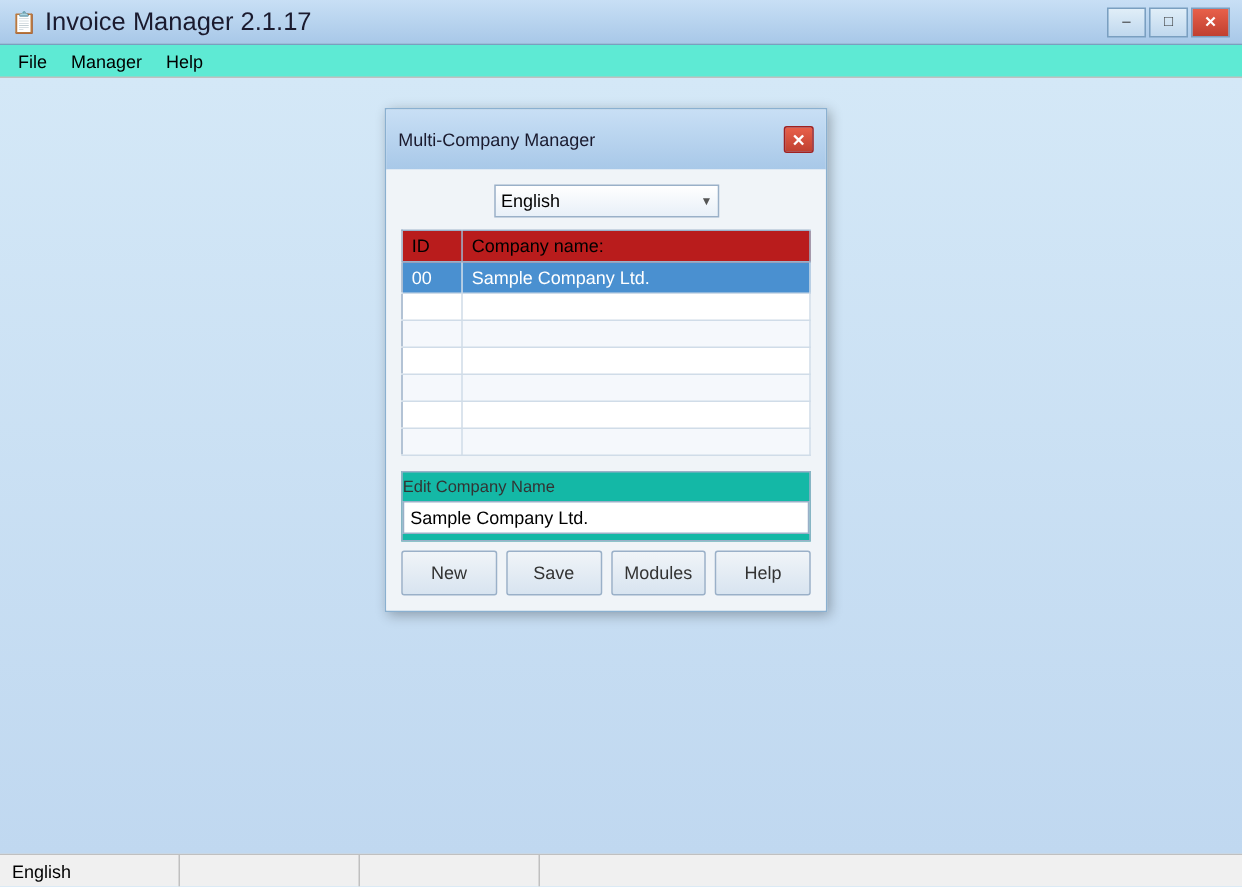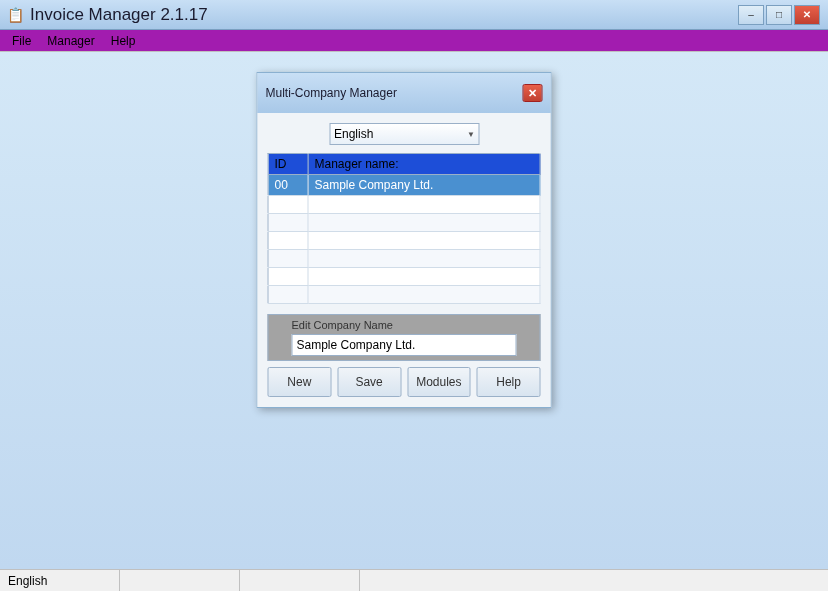--- a/index.html
+++ b/index.html
@@ -57,21 +57,21 @@
       color: #333;
     }
     .titlebar-btn.close-btn {
       background: linear-gradient(to bottom, #e8604a, #c04030);
       color: white;
       font-weight: bold;
     }
 
     
     .menubar {
-      background: #a21caf;
+      background: #5eead4;
       height: 22px;
       display: flex;
       align-items: center;
       padding: 0 4px;
       border-bottom: 1px solid #c0c0c0;
     }
     .menu-item {
       padding: 2px 8px;
       cursor: pointer;
       font-size: 12px;
@@ -190,21 +190,21 @@
     }
 
     .companies-table {
       width: 100%;
       border: 1px solid #9ab0c8;
       background: white;
       border-collapse: collapse;
       margin-bottom: 10px;
     }
     .companies-table th {
-      background: #1d4ed8;
+      background: #b91c1c;
       border-bottom: 1px solid #9ab0c8;
       border-right: 1px solid #9ab0c8;
       padding: 3px 6px;
       text-align: left;
       font-weight: normal;
       font-size: 12px;
       margin-left: 11px;
     }
     .companies-table td {
       border-bottom: 1px solid #d0dce8;
@@ -221,23 +221,23 @@
     .companies-table tr.empty td {
       background: white;
     }
     .companies-table tr.empty-alt td {
       background: #f5f8fc;
     }
     .id-col { width: 40px; }
 
     
     .edit-section {
-      background: #a3a3a3;
-      border: 1px solid #9ab0c8;
-      padding: 4px 23px;
+      background: #14b8a6;
+      border: 1px solid #9ab0c8;
+      padding: 4px 0;
       margin-bottom: 6px;
     }
     .edit-label {
       font-size: 11px;
       color: #333;
       margin-bottom: 3px;
     }
     .edit-input {
       width: 100%;
       height: 22px;
@@ -306,21 +306,21 @@
             <option>Spanish</option>
           </select>
         </div>
       </div>
 
 
       <table class="companies-table">
         <thead>
           <tr>
             <th class="id-col">ID</th>
-            <th>Manager name:</th>
+            <th>Company name:</th>
           </tr>
         </thead>
         <tbody>
           <tr class="selected">
             <td>00</td>
             <td>Sample Company Ltd.</td>
           </tr>
           <tr class="empty">
             <td></td>
             <td></td>

